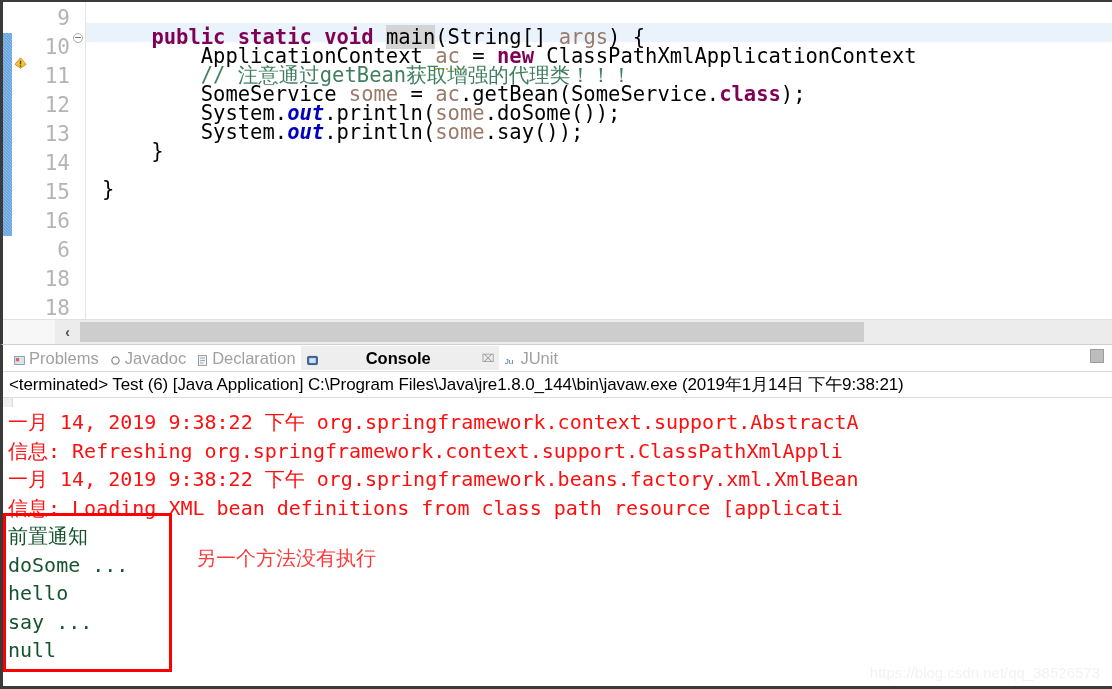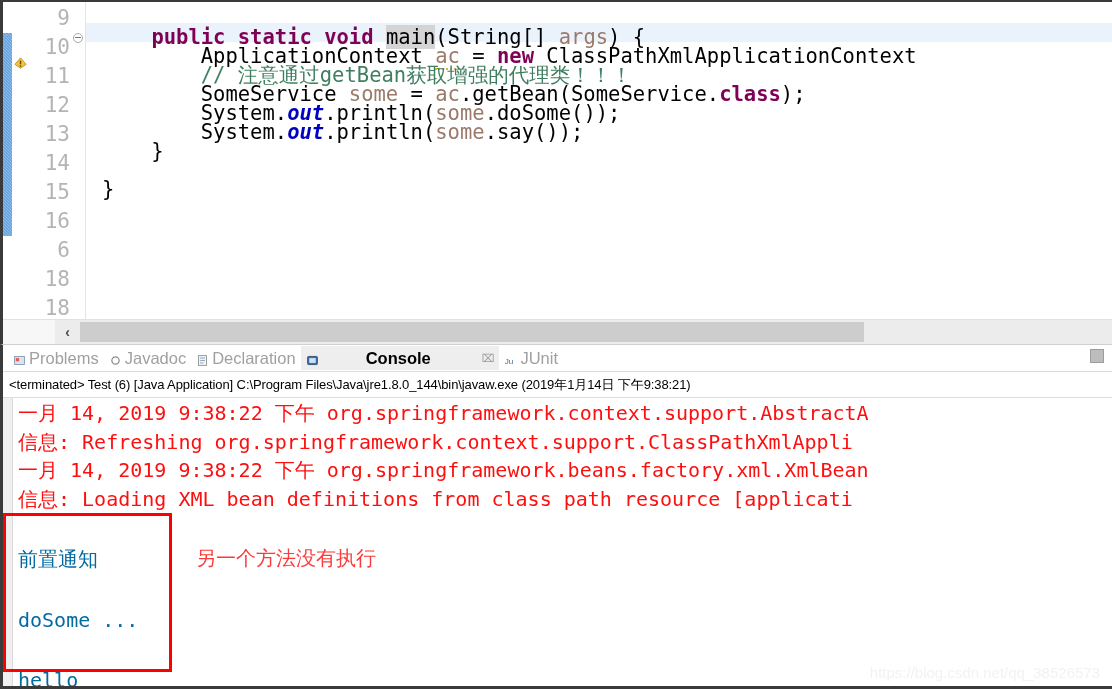--- a/index.html
+++ b/index.html
@@ -140,47 +140,48 @@
   #console-tool{
     position:absolute;right:8px;top:4px;width:14px;height:14px;
     background:#bdbdbd;border:1px solid #9c9c9c;box-sizing:border-box;
   }
   #tabbar-sep{
     position:absolute;left:0;top:26px;right:0;height:1px;background:#dcdcdc;
   }
 
   #term-line{
     position:absolute;left:0;top:27px;right:0;height:25px;
-    font-size:13px;color:#000;
+    font-size:17px;color:#000;
     padding-left:6px;white-space:nowrap;overflow:hidden;
     display:flex;align-items:center;
     letter-spacing:-0.1px;
   }
   #term-sep{
     position:absolute;left:0;top:52px;right:0;height:1px;background:#dcdcdc;
   }
 
   #console-out{
     position:absolute;left:0;top:53px;right:0;bottom:0;
     overflow:hidden;
     display:flex;
+    flex-direction:column;
   }
   .cons-gutter{
     width:9px;flex:0 0 9px;background:#f0f0f0;border-right:1px solid #dadada;
   }
   .cons-text{
     flex:1 1 auto;
     font-family:"DejaVu Sans Mono","Liberation Mono",monospace;
     font-size:20px;line-height:28.5px;
     white-space:pre;
     padding-left:5px;
     padding-top:1px;
   }
   .cred{color:#fd0f0f;}
-  .cblk{color:#0369a1;margin-top:32px;}
+  .cblk{color:#14532d;}
 
   
   #redbox{
     position:absolute;left:3px;top:513px;width:169px;height:159px;
     border:3px solid #ff0000;
     box-sizing:border-box;
     pointer-events:none;
   }
   
   #annot{

